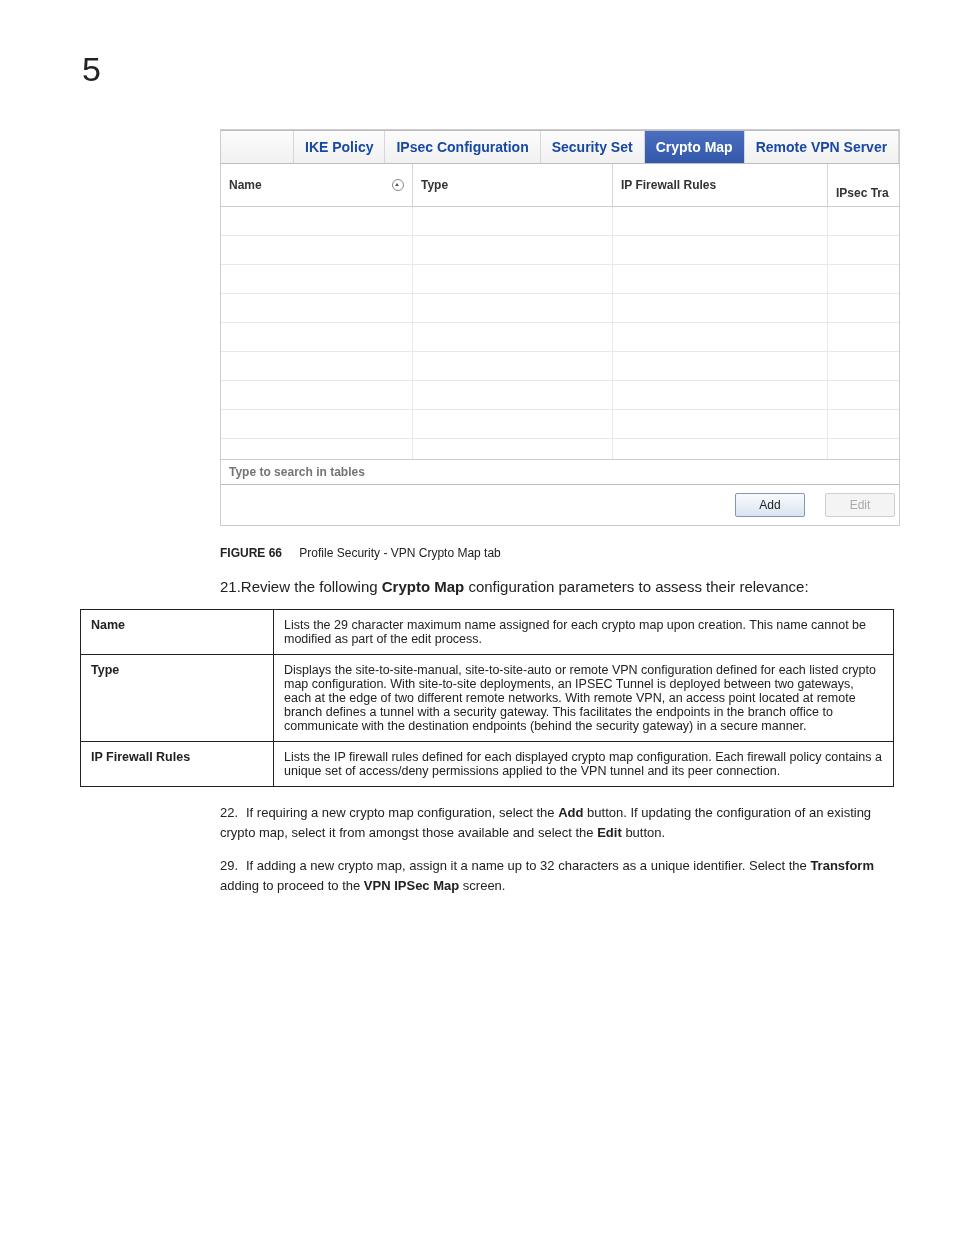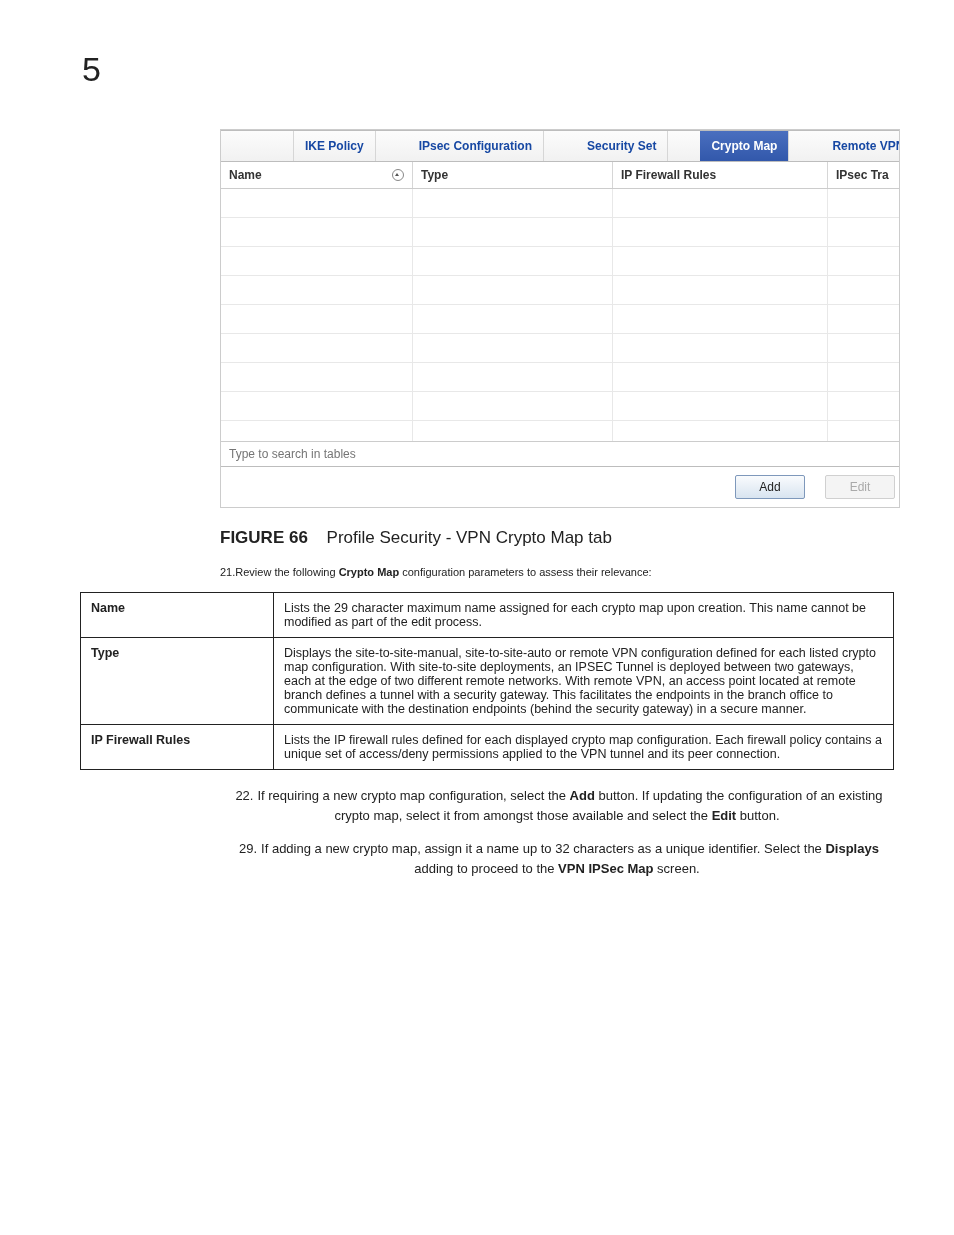--- a/index.html
+++ b/index.html
@@ -34,23 +34,22 @@
     box-sizing: border-box;
     width: 680px;
     overflow: hidden;
   }
   .tab-bar {
     display: flex;
     border-top: 1px solid #bdbdbd;
     border-bottom: 1px solid #bdbdbd;
     background: linear-gradient(#fcfcfc, #f1f1f1);
     font-weight: bold;
-    font-size: 12px;
+    font-size: 14px;
     white-space: nowrap;
-    gap: 32px;
   }
   .tab-bar .tab {
     padding: 8px 11px;
     border-right: 1px solid #d6d6d6;
     color: #1748a3;
     background: transparent;
   }
   .tab-bar .tab.active {
     background: linear-gradient(#4a6fbf, #3258ab);
     color: #fff;
@@ -67,21 +66,21 @@
     padding: 6px 8px;
     border-right: 1px solid #d6d6d6;
     display: flex;
     align-items: center;
     justify-content: space-between;
     box-sizing: border-box;
   }
   .grid-header .col.name { width: 192px; }
   .grid-header .col.type { width: 200px; }
   .grid-header .col.rules { width: 215px; }
-  .grid-header .col.ipsec { flex: 1; border-right: none; }
+  .grid-header .col.ipsec { flex: 1; border-right: none; margin-top: 16px; }
   .sort-icon {
     width: 10px;
     height: 10px;
     border: 1px solid #888;
     border-radius: 50%;
     position: relative;
     display: inline-block;
   }
   .sort-icon::after {
     content: "";
@@ -115,20 +114,21 @@
   }
   .search-row input {
     width: 342px;
     padding: 5px 8px;
     border: none;
     outline: none;
     color: #888;
     font-size: 12px;
     font-style: normal;
     box-sizing: border-box;
+    font-weight: bold;
   }
   .footer-buttons {
     display: flex;
     justify-content: flex-end;
     gap: 20px;
     padding: 8px 4px;
     border-top: 1px solid #bdbdbd;
     background: #fff;
   }
   .btn {
@@ -141,47 +141,46 @@
     background: linear-gradient(#f9fbfd, #d8e4f0);
     color: #222;
   }
   .btn.disabled {
     border-color: #d0d0d0;
     background: #f4f4f4;
     color: #aaa;
   }
   .figure-caption {
     margin: 20px 0 18px 140px;
-    font-size: 17px;
+    font-size: 12px;
   }
   .figure-caption .figlabel { font-weight: bold; margin-right: 14px; }
   .step-line {
     margin: 0 0 14px 140px;
-    font-size: 11px;
+    font-size: 15px;
   }
   .param-table {
     margin: 0 0 16px 0;
     border-collapse: collapse;
     width: 100%;
     font-size: 12.5px;
   }
   .param-table td {
     border: 1px solid #222;
     padding: 8px 10px;
     vertical-align: top;
   }
   .param-table td.name-cell {
     width: 172px;
     font-weight: bold;
   }
   .ol-step {
     margin: 0 0 14px 140px;
     font-size: 13px;
     line-height: 1.5;
-    text-align: center;
   }
   .ol-step .num { display: inline-block; width: 26px; }
 </style>
 </head>
 <body>
 
 <div class="page">
   <div class="page-number">5</div>
 
   <div class="screenshot-wrap">
@@ -299,16 +298,16 @@
       <td>Lists the IP firewall rules defined for each displayed crypto map configuration. Each firewall policy contains a unique set of access/deny permissions applied to the VPN tunnel and its peer connection.</td>
     </tr>
   </tbody>
     </table>
 
   <div class="ol-step">
     <span class="num">22.</span><span>If requiring a new crypto map configuration, select the </span><b>Add</b><span> button. If updating the configuration of an existing crypto map, select it from amongst those available and select the </span><b>Edit</b><span> button.</span>
   </div>
 
   <div class="ol-step">
-    <span class="num">29.</span><span>If adding a new crypto map, assign it a name up to 32 characters as a unique identifier. Select the </span><b>Displays</b><span> adding to proceed to the </span><b>VPN IPSec Map</b><span> screen.</span>
+    <span class="num">29.</span><span>If adding a new crypto map, assign it a name up to 32 characters as a unique identifier. Select the </span><b>Transform</b><span> adding to proceed to the </span><b>VPN IPSec Map</b><span> screen.</span>
   </div>
 
 </div>
 
 </body></html>

